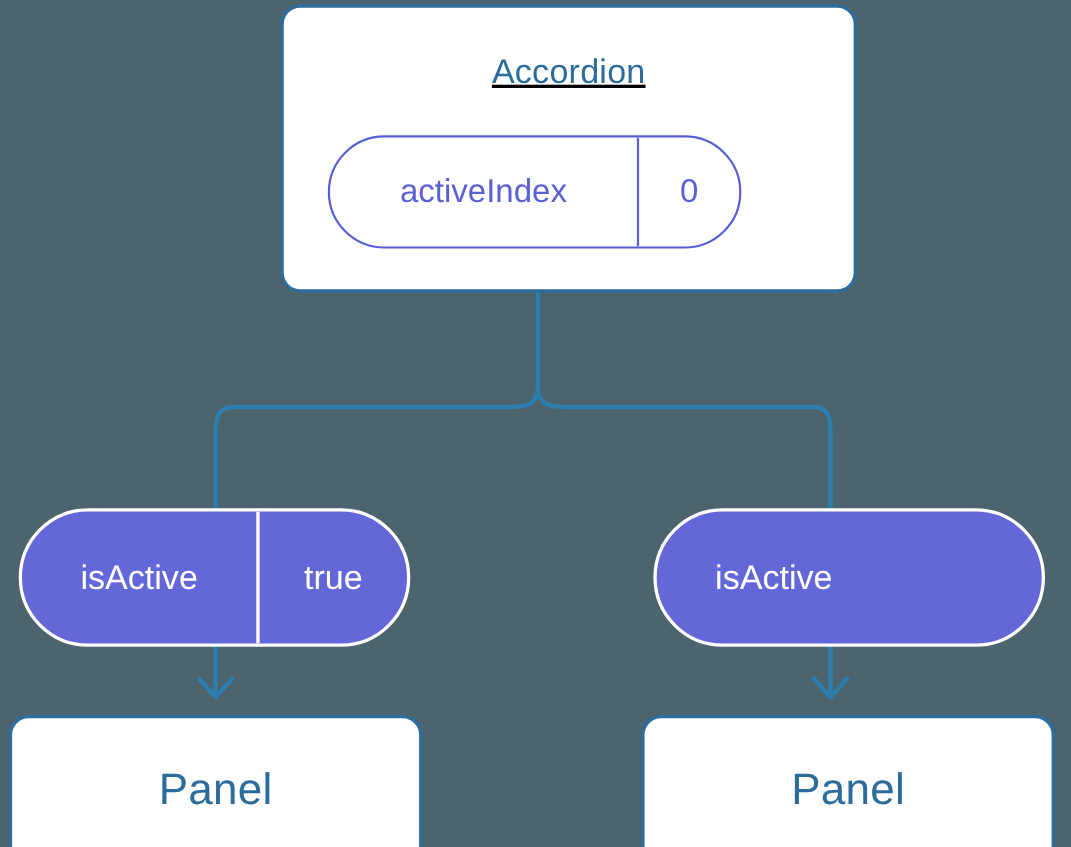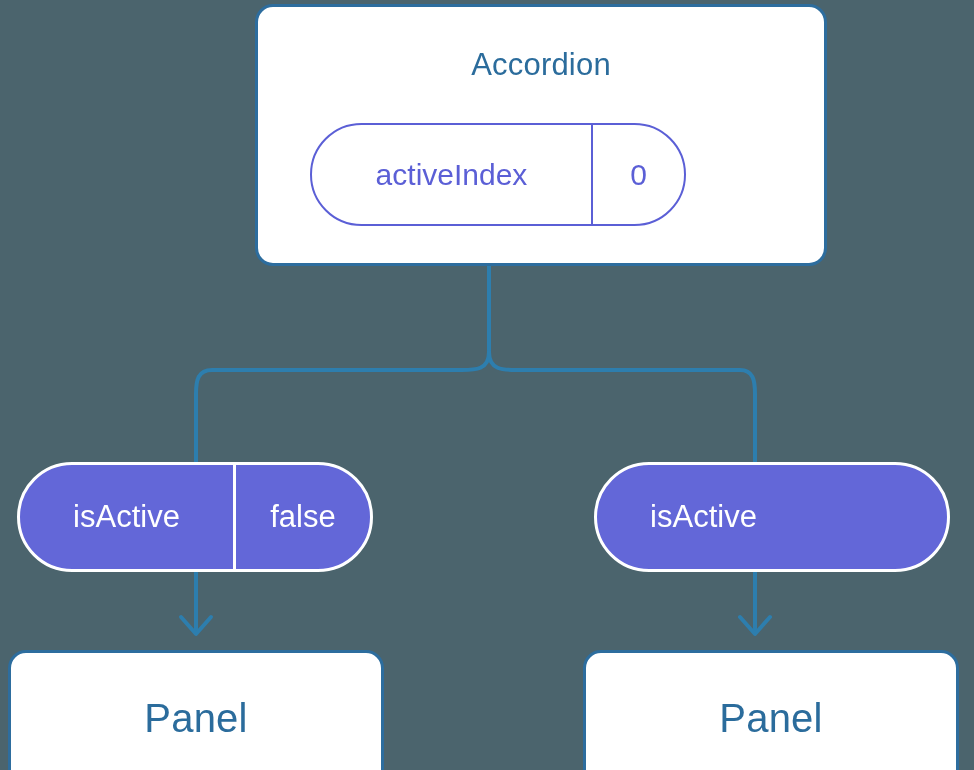--- a/index.html
+++ b/index.html
@@ -42,22 +42,23 @@
     color: #2b6c9c;
     font-size: 31px;
     letter-spacing: 0.2px;
     text-align: center;
     white-space: nowrap;
   }
 
   #accordion-box {
     left: 255px;
     top: 4px;
-    width: 572px;
+    width: 524px;
     height: 262px;
+    text-decoration: underline;
   }
   #accordion-box .comp-title {
     margin-top: 40px;
   }
 
   .panel-box {
     top: 650px;
     width: 376px;
     height: 140px;
   }
@@ -94,35 +95,35 @@
   .pill-outline .pill-key,
   .pill-outline .pill-val {
     color: #5b5fd6;
     font-size: 30px;
   }
   .pill-outline .pill-val {
     border-left: 2px solid #5b5fd6;
   }
 
   #pill-active-index {
-    left: 52px;
+    left: 40px;
     top: 116px;
     width: 376px;
     height: 103px;
   }
   #pill-active-index .pill-key { width: 282px; }
   #pill-active-index .pill-val { width: 94px; }
 
   
   .pill-filled {
     border: 3px solid #ffffff;
     background: #6367d8;
     top: 462px;
     width: 356px;
-    height: 110px;
+    height: 126px;
   }
   .pill-filled .pill-key,
   .pill-filled .pill-val {
     color: #ffffff;
     font-size: 31px;
   }
   .pill-filled .pill-val {
     border-left: 3px solid #ffffff;
   }
   #pill-is-active-true  { left: 17px; }
@@ -157,21 +158,21 @@
     <div class="comp-title">Accordion</div>
 
     <div id="pill-active-index" class="pill pill-outline">
       <div class="pill-key">activeIndex</div>
       <div class="pill-val">0</div>
     </div>
   </div>
 
   <div id="pill-is-active-true" class="pill pill-filled">
     <div class="pill-key">isActive</div>
-    <div class="pill-val">false</div>
+    <div class="pill-val">true</div>
   </div>
 
   <div id="pill-is-active-false" class="pill pill-filled">
     <div class="pill-key">isActive</div>
   </div>
 
   <div id="panel-box-left" class="comp-box panel-box">
     <div class="comp-title">Panel</div>
   </div>
 

